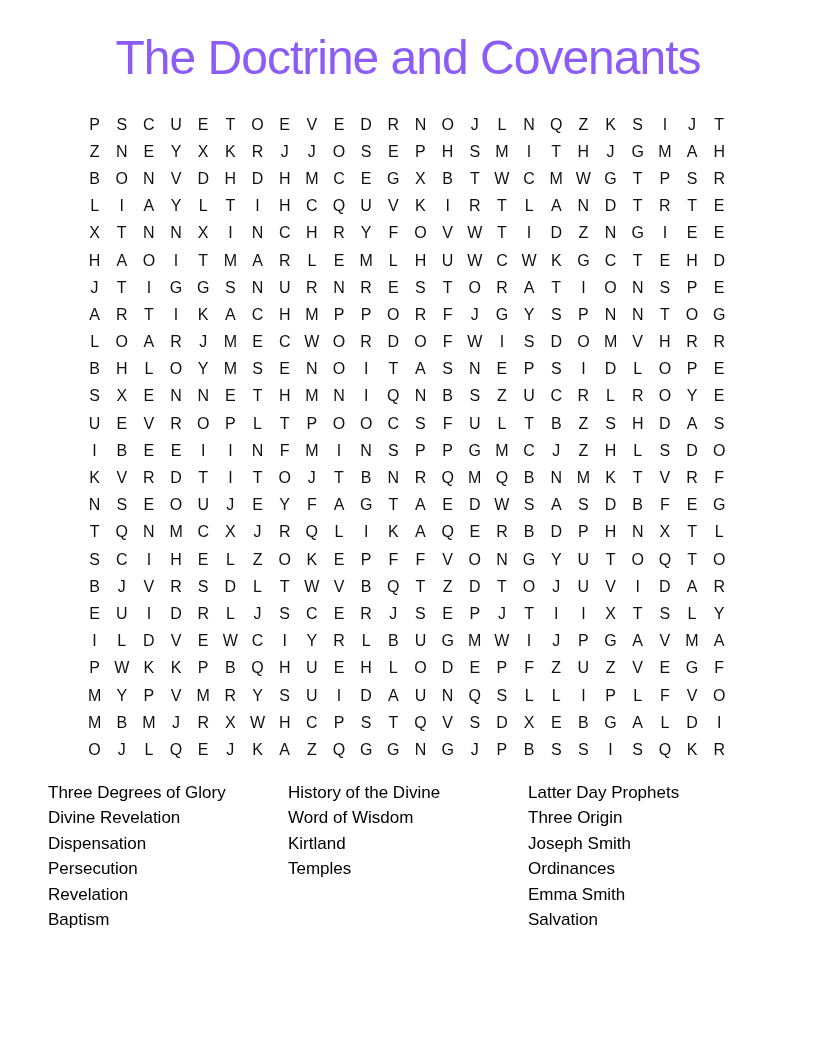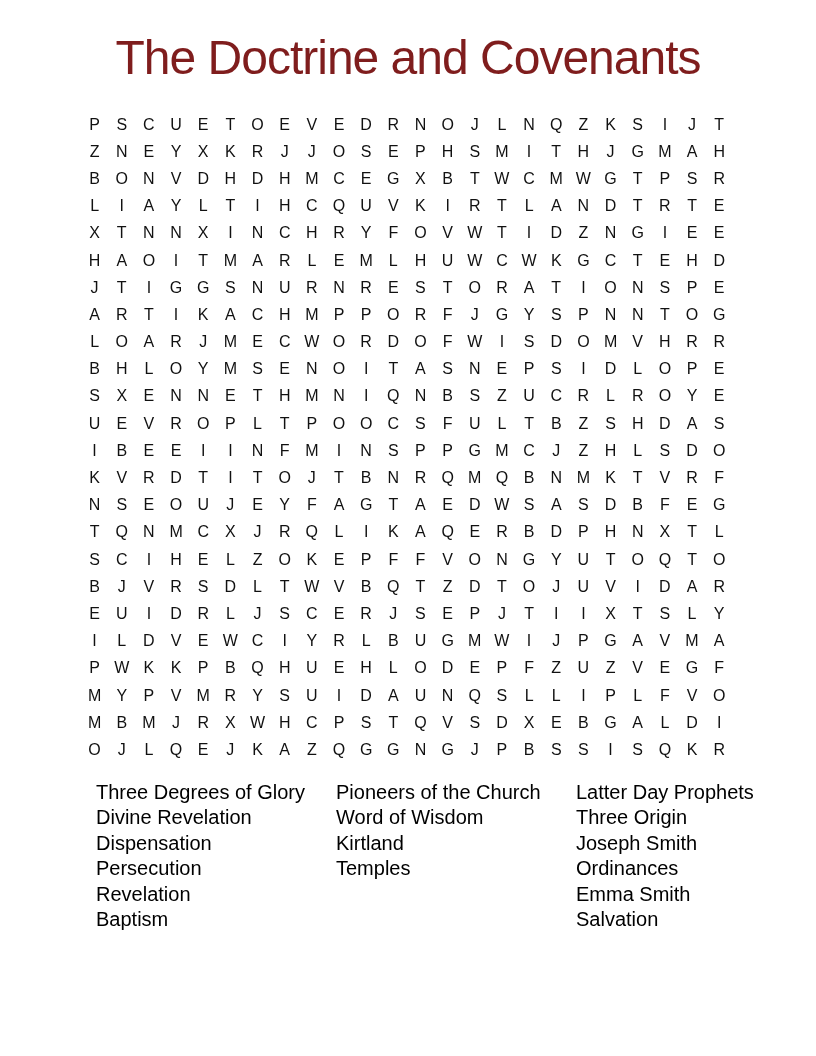--- a/index.html
+++ b/index.html
@@ -19,21 +19,21 @@
   .title {
     position: absolute;
     top: 30px;
     left: 0;
     right: 0;
     margin: 0;
     text-align: center;
     font-size: 48px;
     font-weight: 400;
     letter-spacing: -1px;
-    color: #7f1d1d;
+    color: #8b5cf6;
     font-family: "Liberation Sans", sans-serif;
   }
   .grid {
     position: absolute;
     left: 81px;
     top: 111px;
     display: grid;
     grid-template-columns: repeat(24, 27.17px);
     grid-auto-rows: 27.2px;
   }
@@ -53,26 +53,25 @@
     width: 816px;
   }
   .word-col {
     position: absolute;
     top: 0;
   }
   .word-col.c0 { left: 48px; }
   .word-col.c1 { left: 288px; }
   .word-col.c2 { left: 528px; }
   .word {
-    font-size: 20px;
+    font-size: 17px;
     line-height: 25.4px;
     color: #000000;
     white-space: nowrap;
     font-family: "Liberation Sans", sans-serif;
-    margin-left: 48px;
   }
 </style>
 </head>
 <body>
 
 <div class="page">
   <h1 class="title">The Doctrine and Covenants</h1>
 
   <div class="grid">
       <span class="cell">P</span>
@@ -656,21 +655,21 @@
   <div class="word-list">
     <div class="word-col c0">
         <div class="word">Three Degrees of Glory</div>
         <div class="word">Divine Revelation</div>
         <div class="word">Dispensation</div>
         <div class="word">Persecution</div>
         <div class="word">Revelation</div>
         <div class="word">Baptism</div>
       </div>
     <div class="word-col c1">
-        <div class="word">Pioneers of the Church</div>
+        <div class="word">History of the Divine</div>
         <div class="word">Word of Wisdom</div>
         <div class="word">Kirtland</div>
         <div class="word">Temples</div>
       </div>
     <div class="word-col c2">
         <div class="word">Latter Day Prophets</div>
         <div class="word">Three Origin</div>
         <div class="word">Joseph Smith</div>
         <div class="word">Ordinances</div>
         <div class="word">Emma Smith</div>

